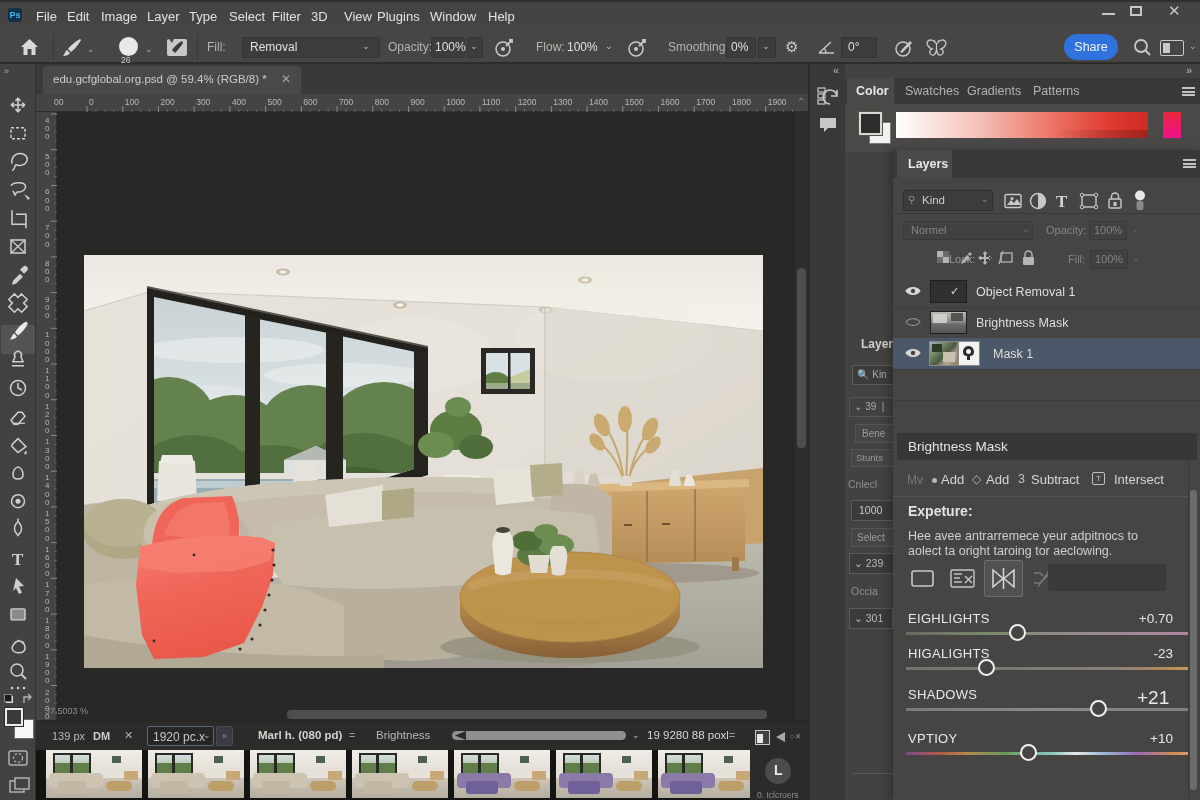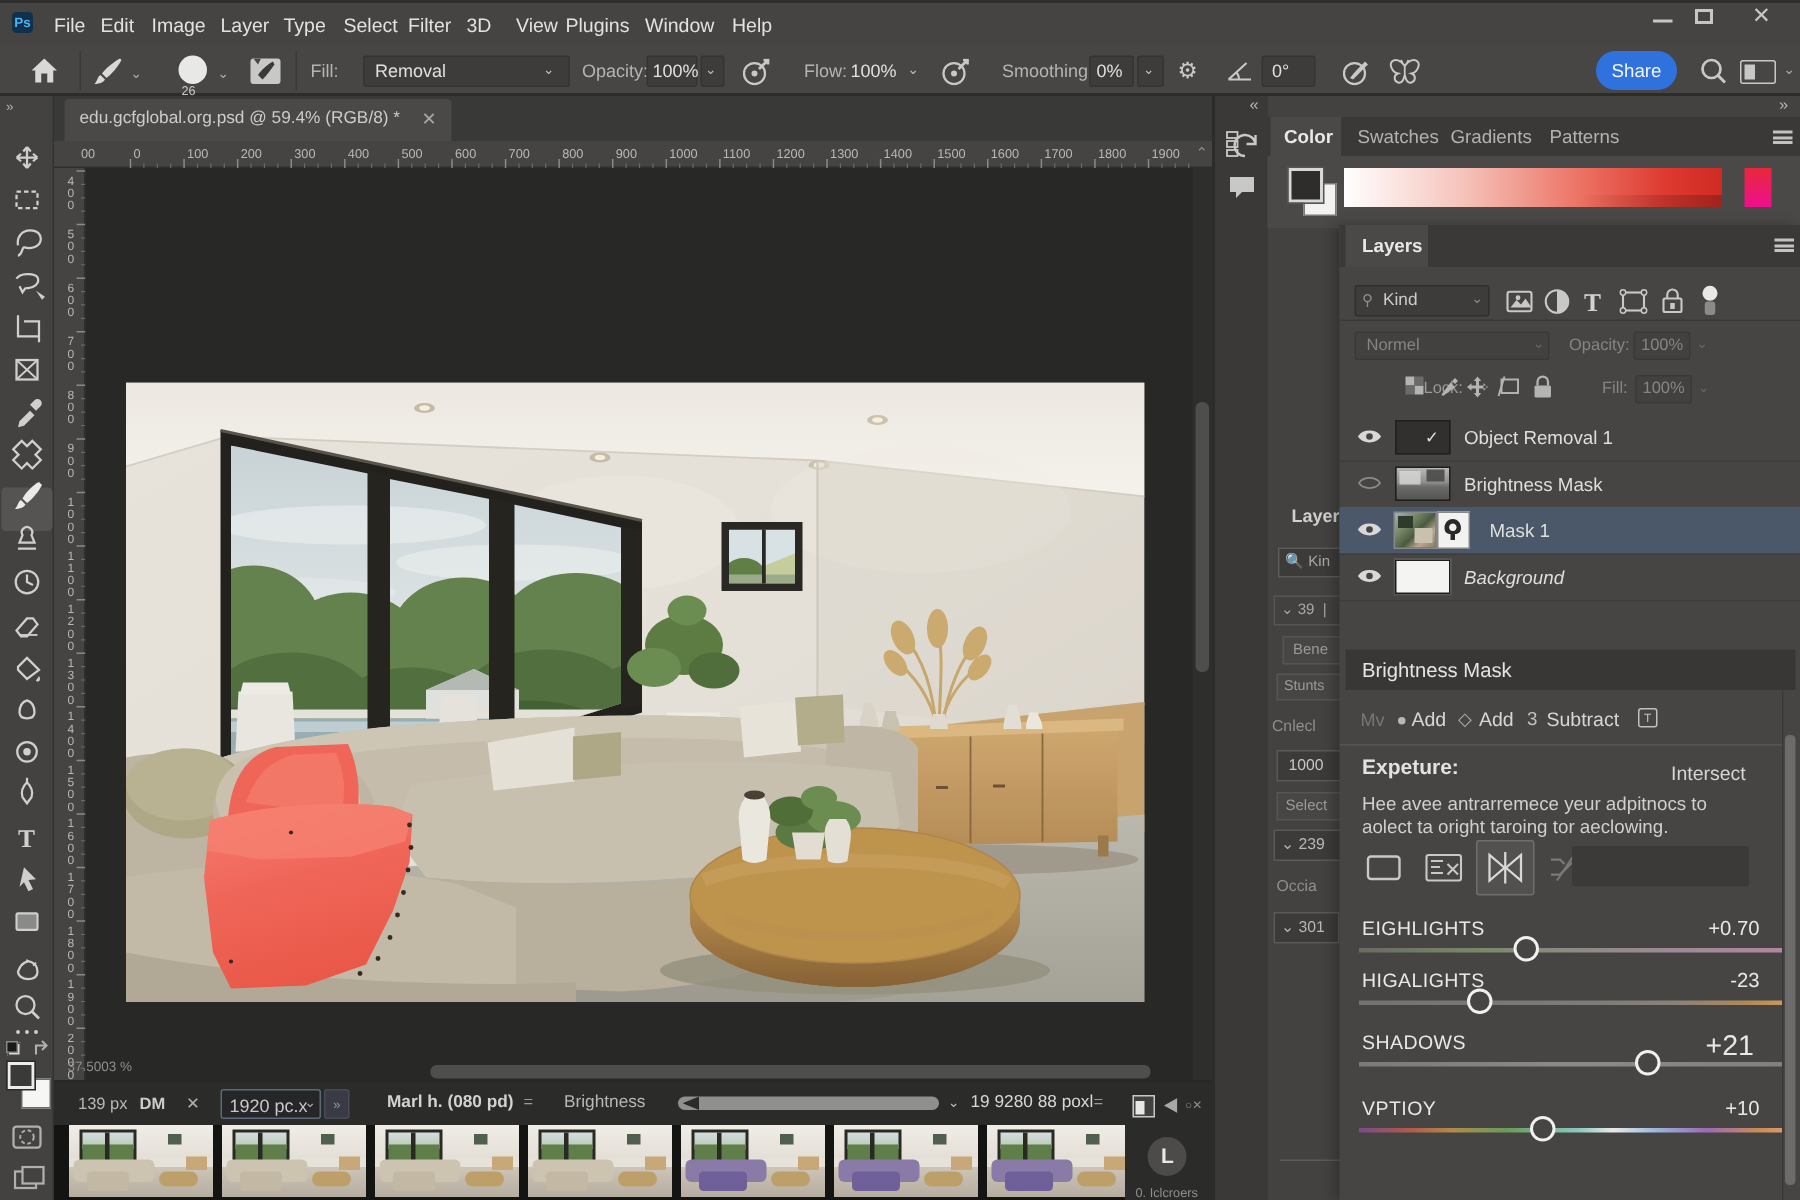--- a/index.html
+++ b/index.html
@@ -764,43 +764,35 @@
         <div class="abs" style="left:50px;top:14px;width:12px;height:10px;background:#c9c0ae;"></div>
         <div class="abs" style="left:65px;top:3px;width:22px;height:25px;background:#f2f2f0;border:1px solid #888;"></div>
         <div class="abs" style="left:69px;top:7px;width:13px;height:16px;">
           <svg width="13" height="16">
             <path d="M6.5,1 C10,1 12,4 12,7 C12,10 10,11 8,11 L8,15 L5,15 L5,11 C3,11 1,10 1,7 C1,4 3,1 6.5,1 Z M6.5,4 a2.5,2.5 0 1 0 0.1,0 Z" fill="#2a2a28" fill-rule="evenodd"></path>
           </svg>
         </div>
         <div class="abs txt" style="left:100px;top:9px;font-size:12.5px;color:#dededc;">Mask 1</div>
       </div>
       <div class="abs" style="left: 0px; top: 95px; width: 307px; height: 1px; background: rgb(62, 61, 60);"></div>
-      <div class="abs" style="left: 0px; top: 95px; width: 307px; height: 31px;">
-        <svg class="abs" style="left:12px;top:9px" width="16" height="12" viewBox="0 0 16 12">
-          <path d="M1,6 C4,1.5 12,1.5 15,6 C12,10.5 4,10.5 1,6 Z" fill="#d8d8d6" stroke="#d8d8d6" stroke-width="1.2"></path>
-          <circle cx="8" cy="6" r="2.2" fill="#464544"></circle>
-        </svg>
-        <div class="abs" style="left:37px;top:4px;width:37px;height:23px;background:#f4f4f2;border:1px solid #1f1f1d;outline:1px solid #555;"></div>
-        <div class="abs txt" style="left:83px;top:9px;font-size:12.5px;color:#dededc;font-style:italic;">Background</div>
-      </div>
       <div class="abs" style="left: 0px; top: 126px; width: 307px; height: 1px; background: rgb(62, 61, 60);"></div>
     </div>
 
   <div class="abs" style="left:897px;top:433px;width:300px;height:27px;background:#383736;"></div>
   <div class="abs txt" style="left:908px;top:439px;font-size:13.5px;color:#e4e4e2;">Brightness Mask</div>
 
   <div class="abs txt" style="left:907px;top:473px;font-size:12px;color:#777775;">Mv</div>
   <div class="abs" style="left:932px;top:478px;width:5px;height:5px;background:#b8b8b6;border-radius:50%;"></div>
   <div class="abs txt" style="left:941px;top:472px;font-size:13px;color:#d6d6d4;">Add</div>
   <div class="abs txt" style="left:972px;top:472px;font-size:12px;color:#b0b0ae;">◇</div>
   <div class="abs txt" style="left:986px;top:472px;font-size:13px;color:#d6d6d4;">Add</div>
   <div class="abs txt" style="left:1018px;top:472px;font-size:12.5px;color:#c0c0be;">3</div>
   <div class="abs txt" style="left:1031px;top:472px;font-size:13px;color:#d6d6d4;">Subtract</div>
   <div class="abs" style="left:1092px;top:472px;width:13px;height:13px;border:1.5px solid #c0c0be;border-radius:2px;color:#c0c0be;font-size:8px;text-align:center;line-height:12px;">T</div>
-  <div class="abs txt" style="left:1114px;top:472px;font-size:13px;color:#d6d6d4;margin-top:36px;">Intersect</div>
+  <div class="abs txt" style="left:1114px;top:472px;font-size:13px;color:#d6d6d4;">Intersect</div>
   <div class="abs" style="left:897px;top:496px;width:290px;height:1px;background:#575654;"></div>
   <div class="abs" style="left:893px;top:496px;width:295px;height:1px;background:#555453;"></div>
 
   <div class="abs txt" style="left:908px;top:503px;font-size:14px;font-weight:bold;color:#e2e2e0;">Expeture:</div>
   <div class="abs txt" style="left:908px;top:529px;font-size:12.5px;color:#cfcfcd;">Hee avee antrarremece yeur adpitnocs to</div>
   <div class="abs txt" style="left:908px;top:544px;font-size:12.5px;color:#cfcfcd;text-align:center;">aolect ta oright taroing tor aeclowing.</div>
 
   <div class="abs" id="maskbtns" style="left:904px;top:562px;width:290px;height:36px;">
       <div class="abs" style="left:0;top:0;width:37px;height:33px;border-radius:2px;">
         <svg width="37" height="33">

